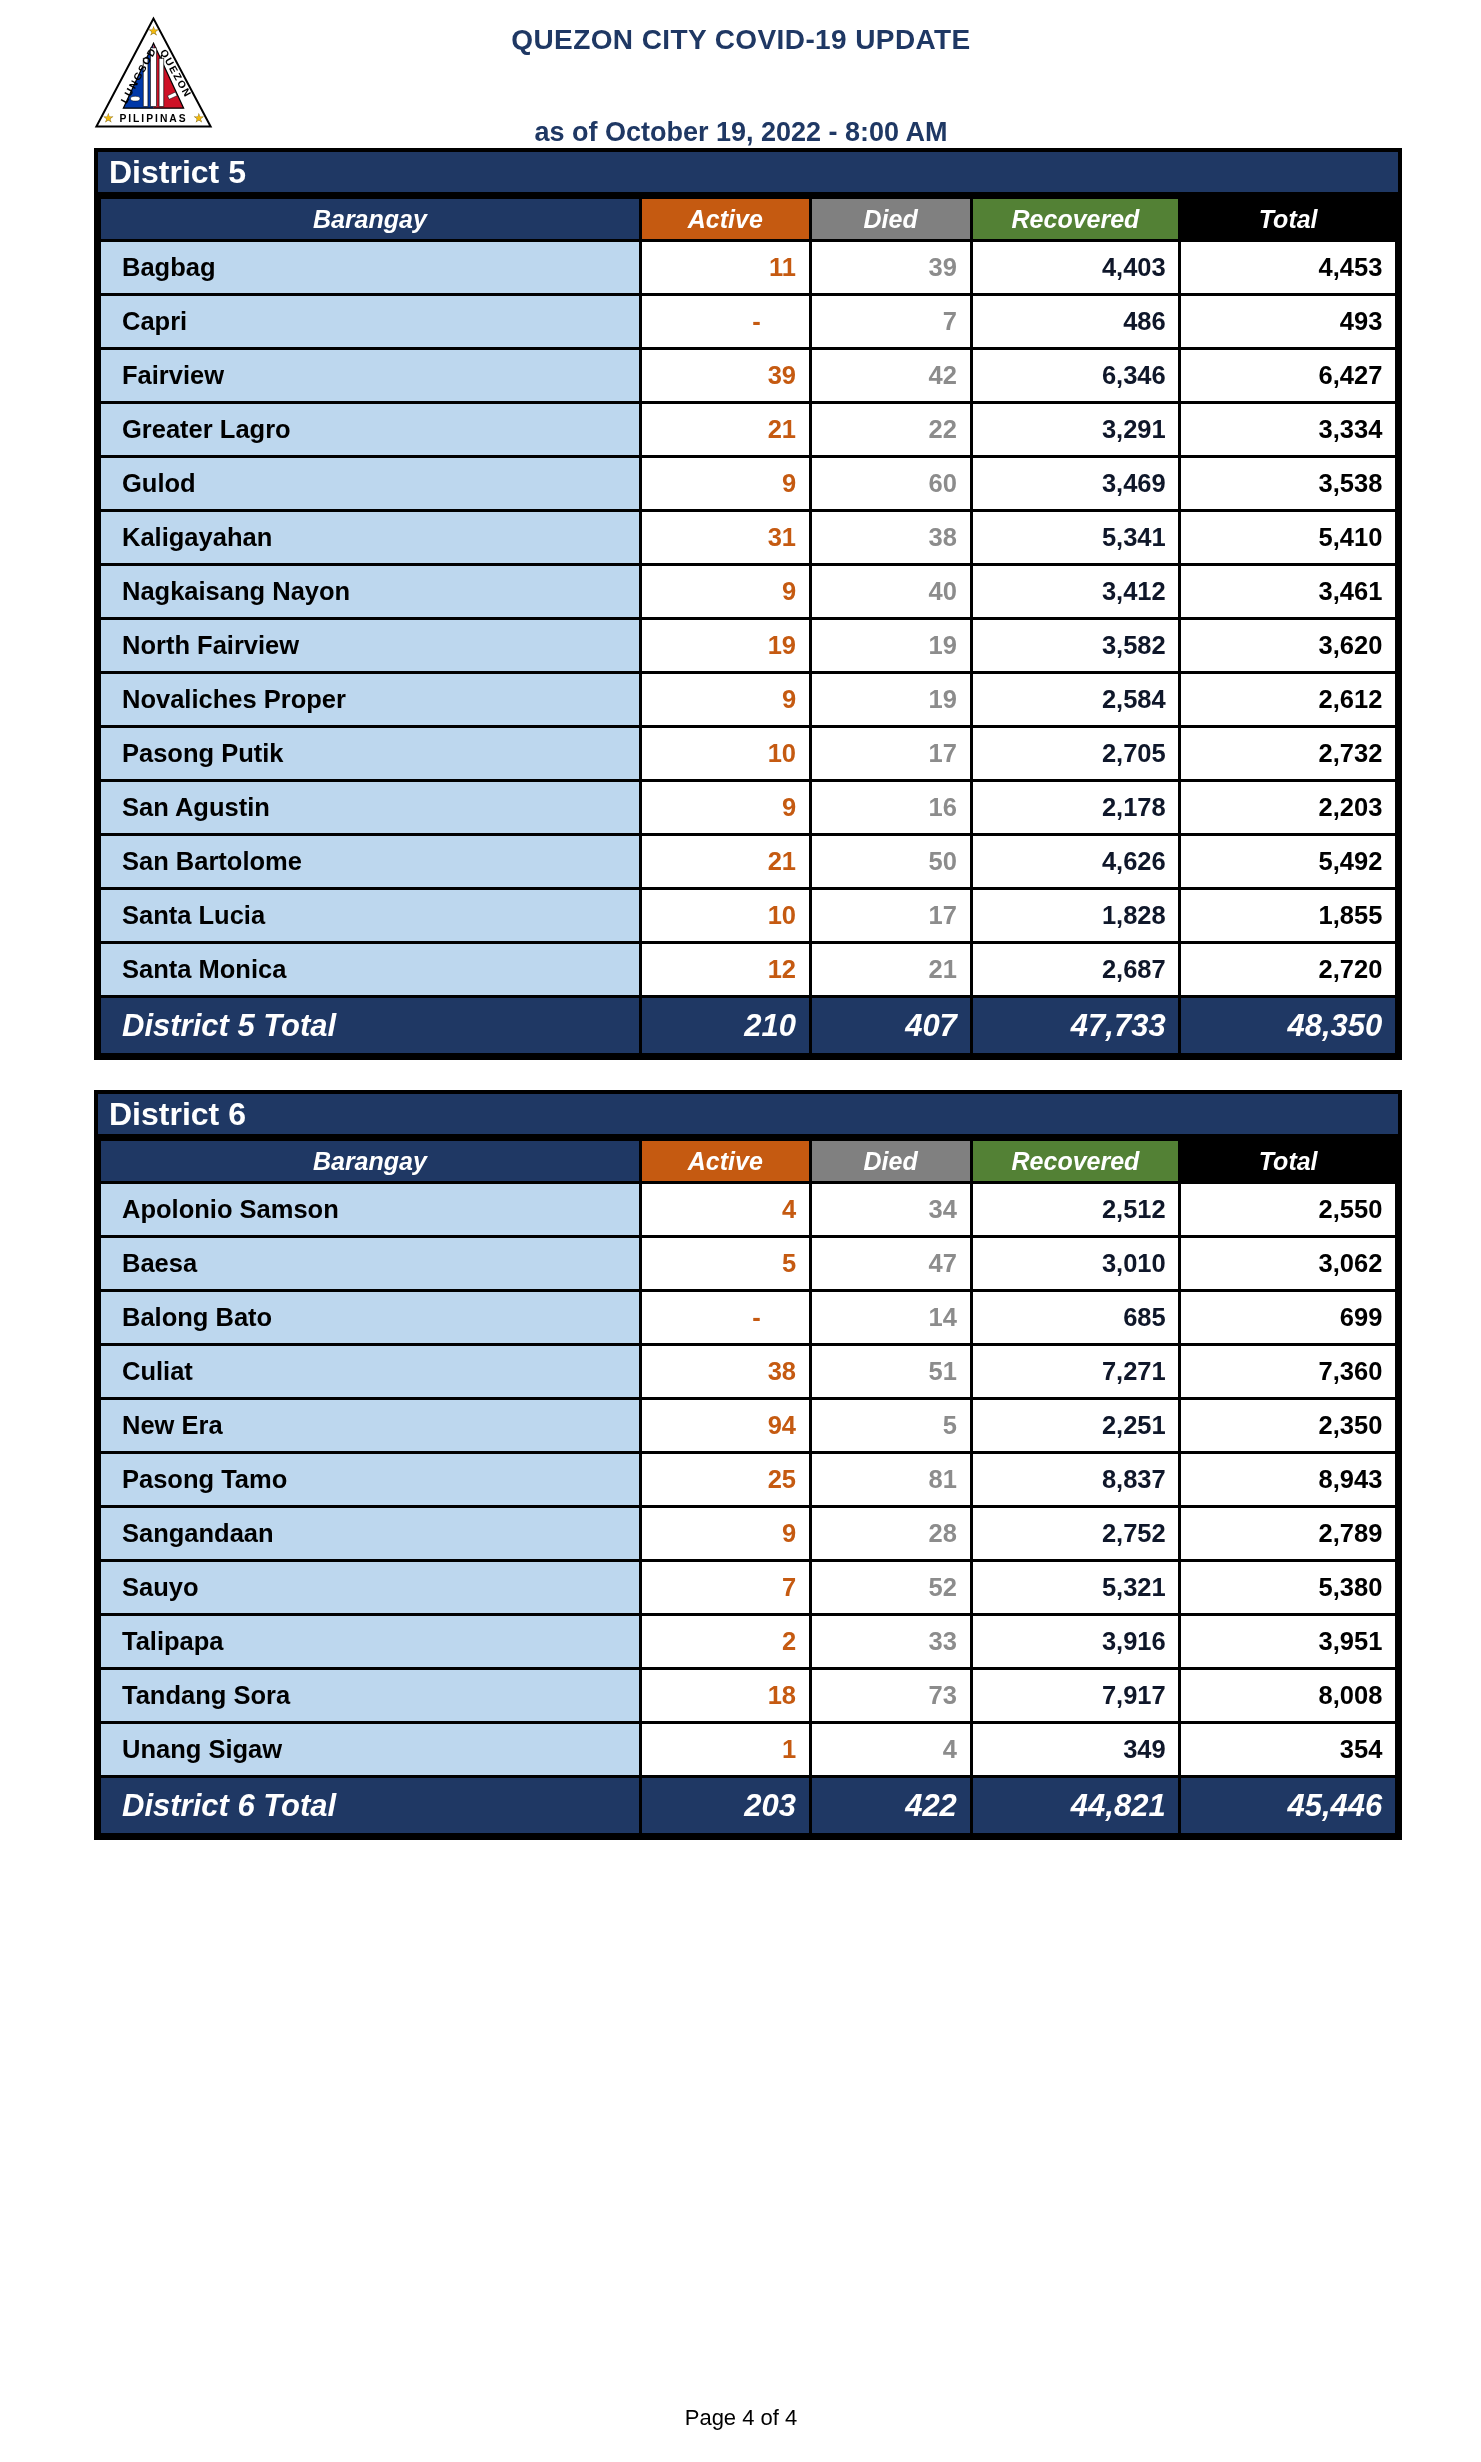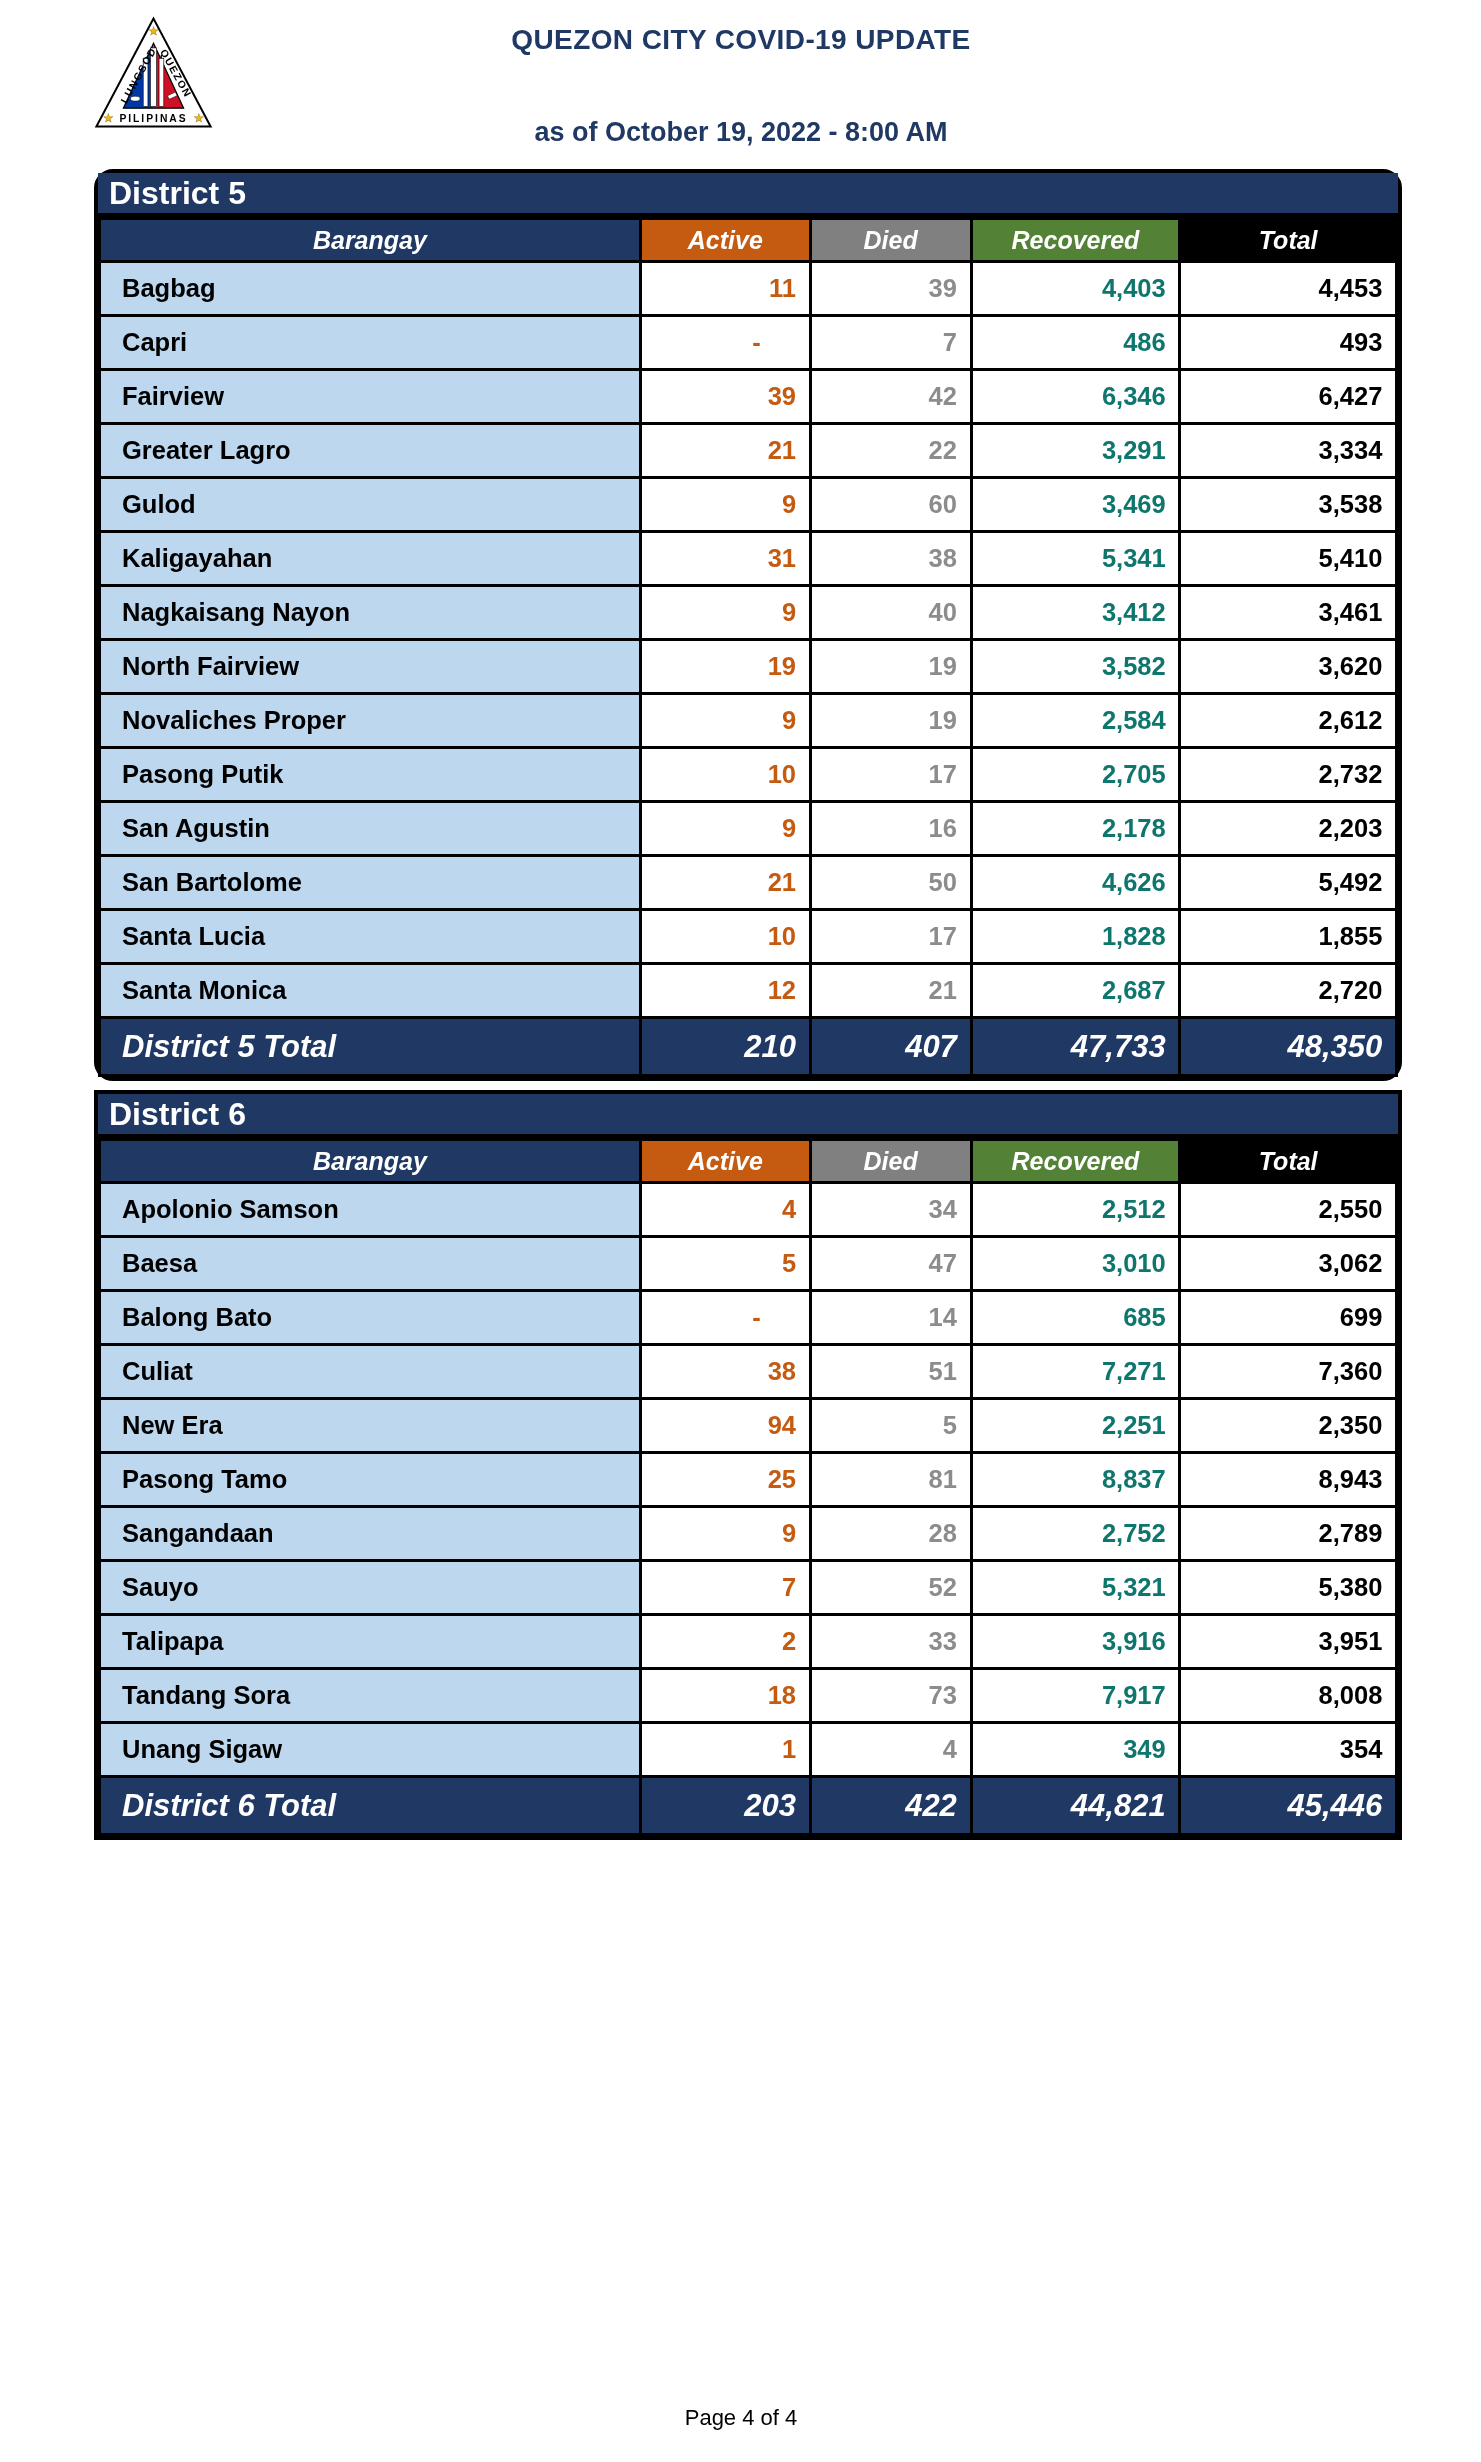--- a/index.html
+++ b/index.html
@@ -17,21 +17,21 @@
   .subtitle {
     position:absolute; left:0; right:0; top:81px; text-align:center;
     color:#1F3864; font-size:27px; font-weight:bold;margin-top:36px;
   }
 
   
   .dtable {
     position:absolute; left:94px; width:1300px;
     border:4.8px solid #000; background:#fff;
   }
-  .d0 { top:169px;border-radius:19px; }
+  .d0 { top:148px; }
   .d1 { top:1090px; }
   .dtitle {
     background:#1F3864; color:#fff; font-weight:bold; font-size:32px;
     height:40px; line-height:40px; padding-left:11px;
     border-bottom:4.8px solid #000;
   }
   table { border-collapse:collapse; width:100%; table-layout:fixed; }
   th, td { border:3.2px solid #000; overflow:hidden; white-space:nowrap; }
   thead th {
     height:38px; font-style:italic; font-weight:bold; font-size:25px;
@@ -41,21 +41,21 @@
   th.h-active    { background:#C55A11; }
   th.h-died      { background:#808080; }
   th.h-recovered { background:#538135; }
   th.h-tot       { background:#000000; }
 
   tbody td { height:49px; font-weight:bold; font-size:25.5px; background:#fff; }
   td.name { background:#BDD7EE; color:#000; padding-left:21px; text-align:left; }
   td.num  { text-align:right; padding-right:12.7px; }
   td.active    { color:#C55A11;padding-left:40px; }
   td.died      { color:#8C8C8C; }
-  td.recovered { color:#0f766e; }
+  td.recovered { color:#0f172a; }
   td.tot       { color:#000000; }
   td.dash      { padding-right:48px; }
 
   tr.total-row td {
     background:#1F3864; color:#ffffff; font-style:italic; font-weight:bold;
     font-size:31px; height:53px;
   }
 
   
   .footer {

